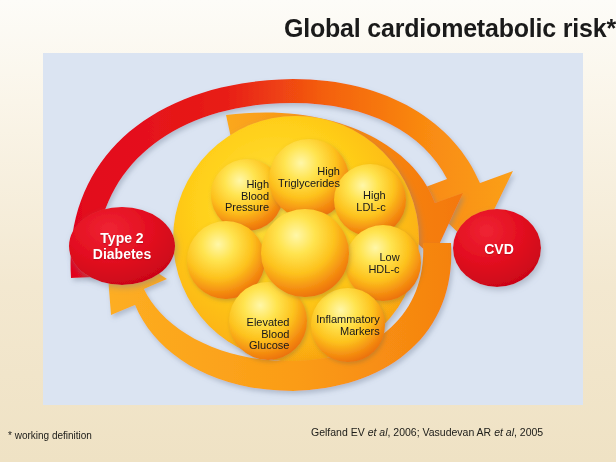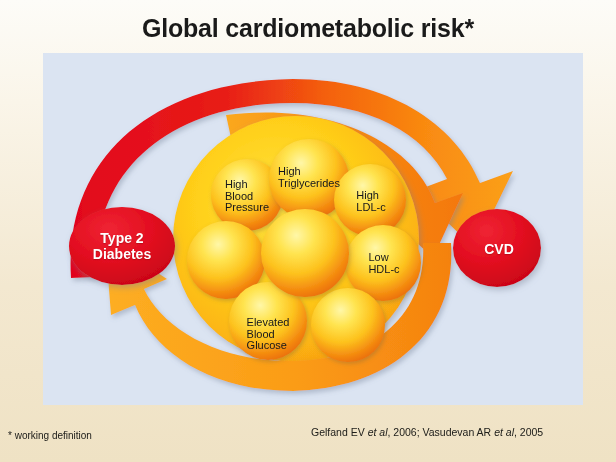--- a/index.html
+++ b/index.html
@@ -14,21 +14,21 @@
     background: linear-gradient(to bottom, #fdfcf8 0%, #faf5e9 22%, #f3e8d0 62%, #efe2c4 100%);
     position: relative;
   }
 
   
   #slide-title {
     position: absolute;
     top: 14px;
     left: 0;
     width: 616px;
-    text-align: center;
+    text-align: right;
     font-size: 25px;
     font-weight: 600;
     color: #1a1a1a;
     letter-spacing: -0.2px;
     white-space: nowrap;
   }
 
   
   #diagram-panel {
     position: absolute;
@@ -45,21 +45,21 @@
     left: 0;
     top: 0;
     width: 540px;
     height: 352px;
     display: block;
   }
 
   
   .bubble-label {
     position: absolute;
-    text-align: left;
+    text-align: right;
     color: #15161c;
     font-size: 11px;
     font-weight: 400;
     line-height: 11.6px;
     pointer-events: none;
     white-space: pre-line;
     transform: translate(-50%, -50%);
     font-family: "Liberation Sans", sans-serif;
   }
   .node-label {
@@ -224,18 +224,20 @@
 
 
 
   <div class="bubble-label" style="left:341px; top:211px;">Low
 HDL-c</div>
 
   <div class="bubble-label" style="left:225px; top:281px;">Elevated
 Blood
 Glucose</div>
 
+  <div class="bubble-label" style="left:305px; top:273px;">Inflammatory
+Markers</div>
 
 </div>
 
 <div id="footnote">* working definition</div>
 
 <div id="citation"><span>Gelfand EV </span><i>et al</i><span>, 2006; </span><span>Vasudevan AR </span><i>et al</i><span>, 2005</span></div>
 
 </body></html>

